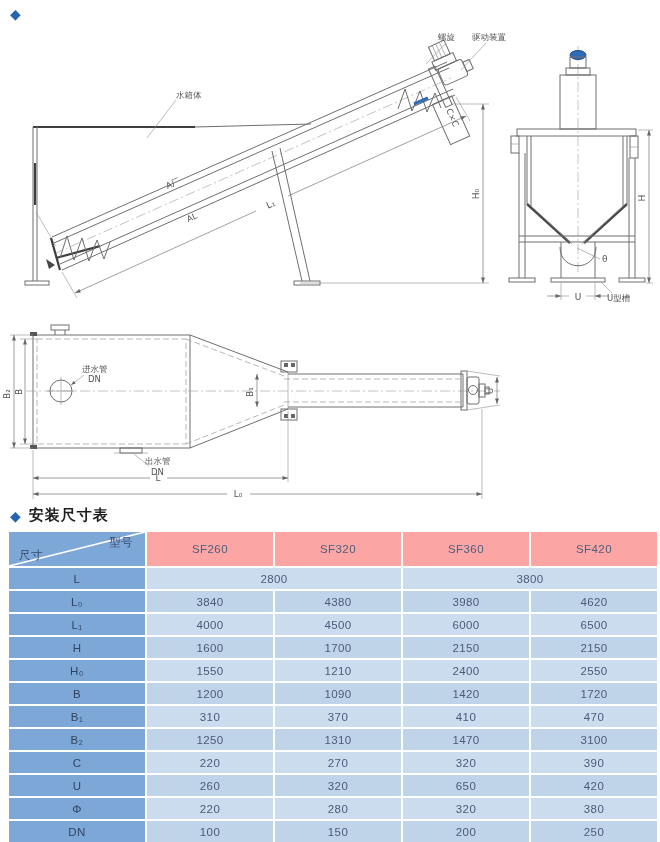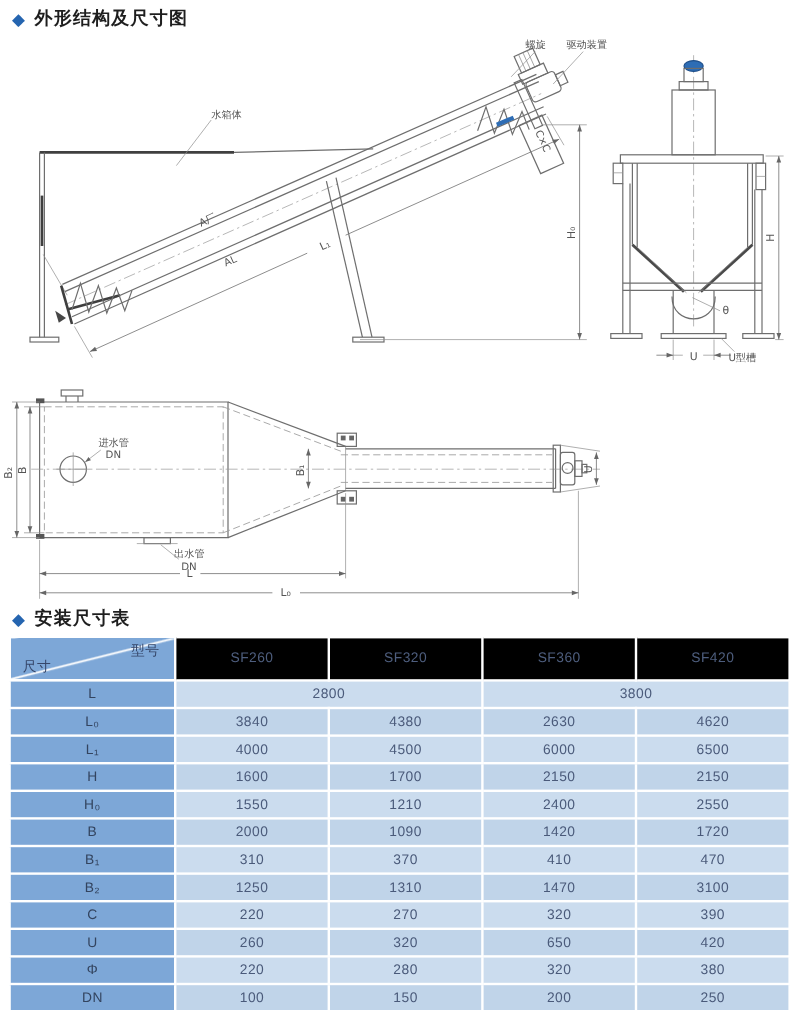--- a/index.html
+++ b/index.html
@@ -29,21 +29,21 @@
 
   
   table#dims{
     position:absolute;left:7px;top:530px;width:650px;
     border-collapse:collapse;table-layout:fixed;
   }
   #dims th,#dims td{
     border:2px solid #ffffff;text-align:center;padding:0;
     font-weight:normal;font-size:11.5px;letter-spacing:.4px;
   }
-  #dims thead th{height:34px;background:#000000;color:#4e5e7e;}
+  #dims thead th{height:34px;background:#fca5a5;color:#4e5e7e;}
   #dims thead th.corner{
     background:
       linear-gradient(to bottom right,
         rgba(255,255,255,0) calc(50% - 1.3px),
         #ffffff calc(50% - .3px),
         #ffffff calc(50% + .3px),
         rgba(255,255,255,0) calc(50% + 1.3px)),
       #7da7d7;
     position:relative;color:#36476a;font-family:Liberation Mono, monospace;
   }
@@ -52,21 +52,20 @@
   #dims tbody th{height:21px;background:#7da7d7;color:#33445f;}
   #dims tbody td{height:21px;color:#4a5a7a;}
   #dims tbody tr:nth-child(odd) td{background:#cbdcee;}
   #dims tbody tr:nth-child(even) td{background:#c0d4e9;}
 </style>
 </head>
 <body>
 
 <div class="sec-title" id="title1">
   <span class="diamond">◆</span>
-  <span>外形结构及尺寸图</span>
 </div>
 
 <svg id="drawing" width="660" height="505" viewBox="0 0 660 505" xmlns="http://www.w3.org/2000/svg">
   <defs>
     <marker id="arr" viewBox="0 0 10 8" refX="9.5" refY="4" markerWidth="9" markerHeight="7" orient="auto-start-reverse">
       <path d="M0.5,0.8 L9.5,4 L0.5,7.2 Z" fill="#666"></path>
     </marker>
   </defs>
 
   <g>
@@ -290,21 +289,21 @@
   <tbody>
     <tr>
       <th>L</th>
       <td colspan="2">2800</td>
       <td colspan="2">3800</td>
     </tr>
     <tr>
       <th>L₀</th>
       <td>3840</td>
       <td>4380</td>
-      <td>2630</td>
+      <td>3980</td>
       <td>4620</td>
     </tr>
     <tr>
       <th>L₁</th>
       <td>4000</td>
       <td>4500</td>
       <td>6000</td>
       <td>6500</td>
     </tr>
     <tr>
@@ -316,21 +315,21 @@
     </tr>
     <tr>
       <th>H₀</th>
       <td>1550</td>
       <td>1210</td>
       <td>2400</td>
       <td>2550</td>
     </tr>
     <tr>
       <th>B</th>
-      <td>2000</td>
+      <td>1200</td>
       <td>1090</td>
       <td>1420</td>
       <td>1720</td>
     </tr>
     <tr>
       <th>B₁</th>
       <td>310</td>
       <td>370</td>
       <td>410</td>
       <td>470</td>

